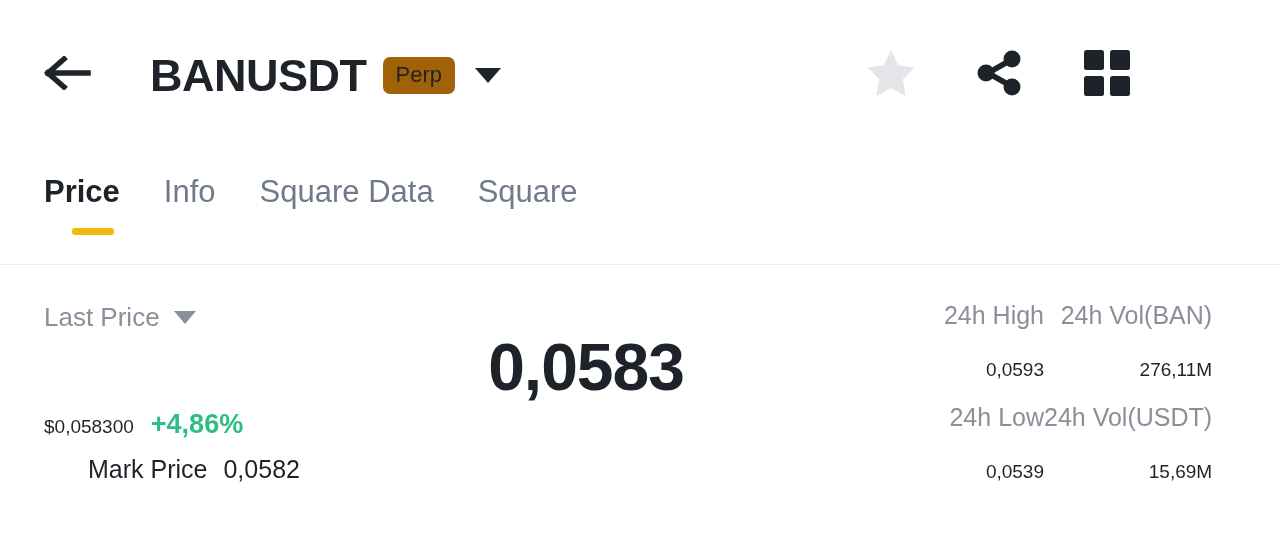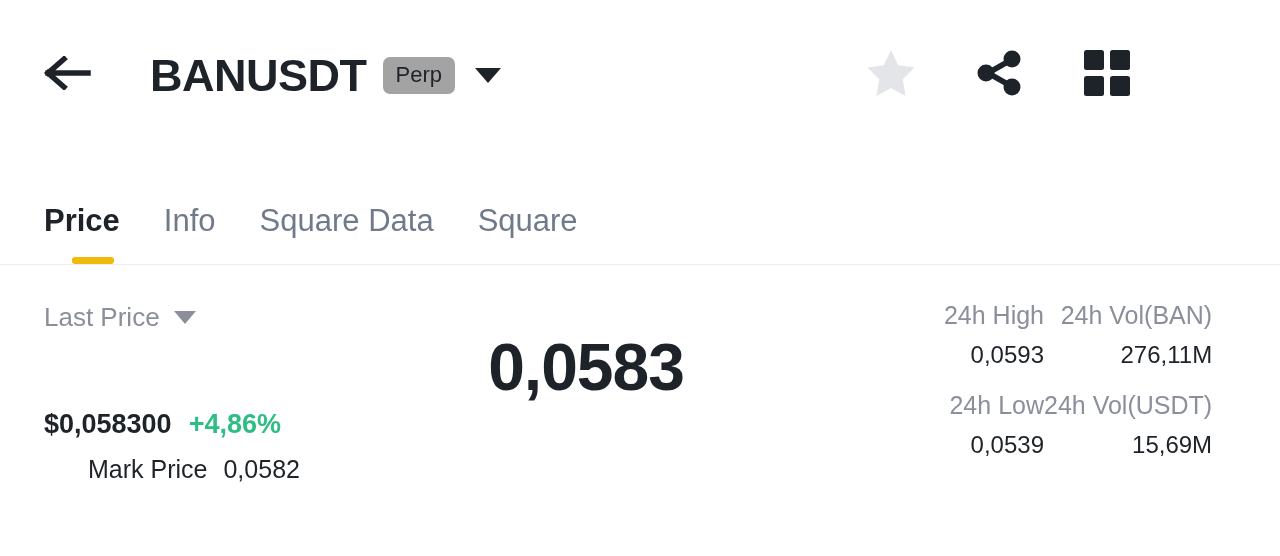--- a/index.html
+++ b/index.html
@@ -53,21 +53,21 @@
     font-size: 45px;
     font-weight: bold;
     letter-spacing: -0.5px;
     color: #1E2329;
     line-height: 1;
     white-space: nowrap;
   }
 
   .perp-badge {
     margin-left: 16px;
-    background: #a3a3a3;
+    background: #a16207;
     border-radius: 7px;
     padding: 7px 13px 8px 13px;
     font-size: 22px;
     color: #1E2329;
     line-height: 1;
     cursor: pointer;
     white-space: nowrap;
   }
 
   .caret-down-dark {
@@ -98,21 +98,21 @@
   }
 
   
   .tabs-row {
     position: absolute;
     left: 0;
     top: 176px;
     width: 1280px;
     height: 88px;
     display: flex;
-    align-items: flex-end;
+    align-items: flex-start;
     padding-left: 44px;
   }
 
   .tab {
     position: relative;
     font-size: 31px;
     color: #707A8A;
     line-height: 1;
     margin-right: 44px;
     cursor: pointer;
@@ -185,22 +185,22 @@
     text-align: right;
   }
 
   .sub-price-row {
     margin-top: 10px;
     display: flex;
     align-items: baseline;
   }
 
   .usd-price {
-    font-size: 27px;
-    font-weight: bold;
+    font-size: 19px;
+    font-weight: normal;
     color: #1E2329;
     line-height: 1;
   }
 
   .change-pct {
     margin-left: 17px;
     font-size: 27px;
     font-weight: bold;
     color: #2EBD85;
     line-height: 1;
@@ -232,22 +232,22 @@
   .stat-cell { width: auto; }
 
   .stat-label {
     font-size: 25px;
     color: #8A8F9A;
     line-height: 1;
     white-space: nowrap;
   }
 
   .stat-value {
-    margin-top: 15px;
-    font-size: 24px;
+    margin-top: 32px;
+    font-size: 19px;
     color: #1E2329;
     line-height: 1;
     white-space: nowrap;
   }
 </style>
 </head>
 <body>
 
 <div class="screen">
 

